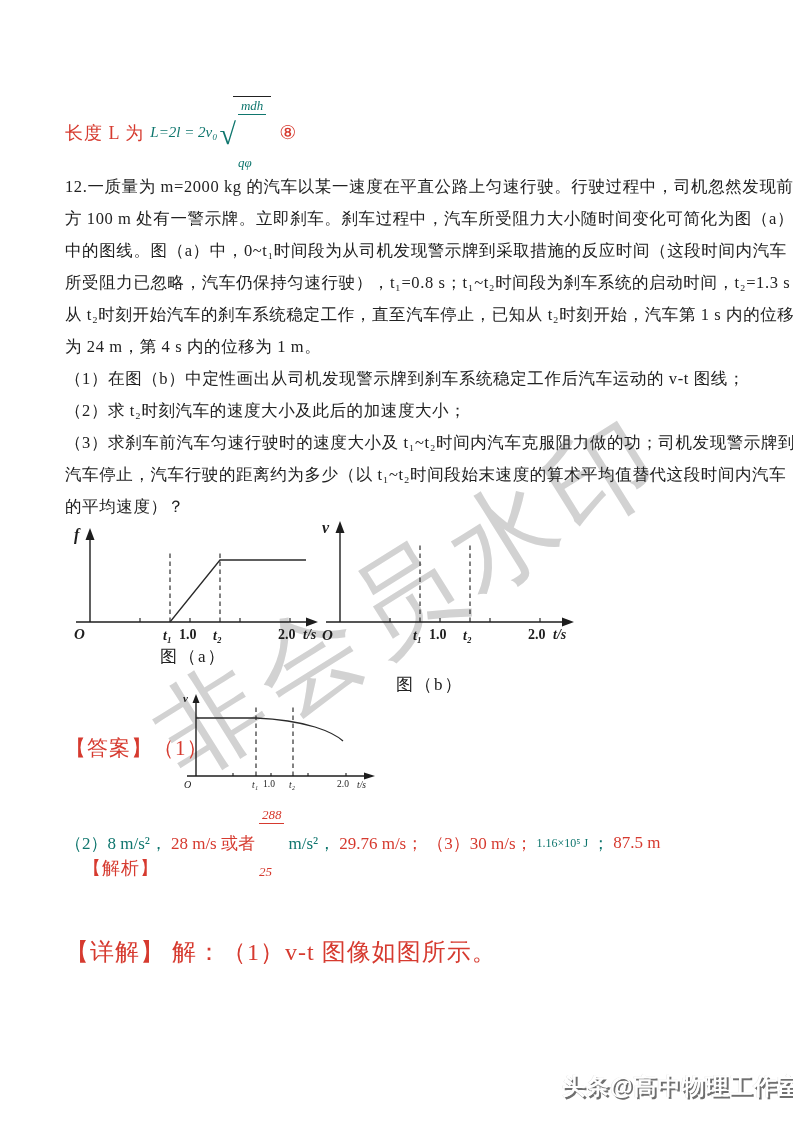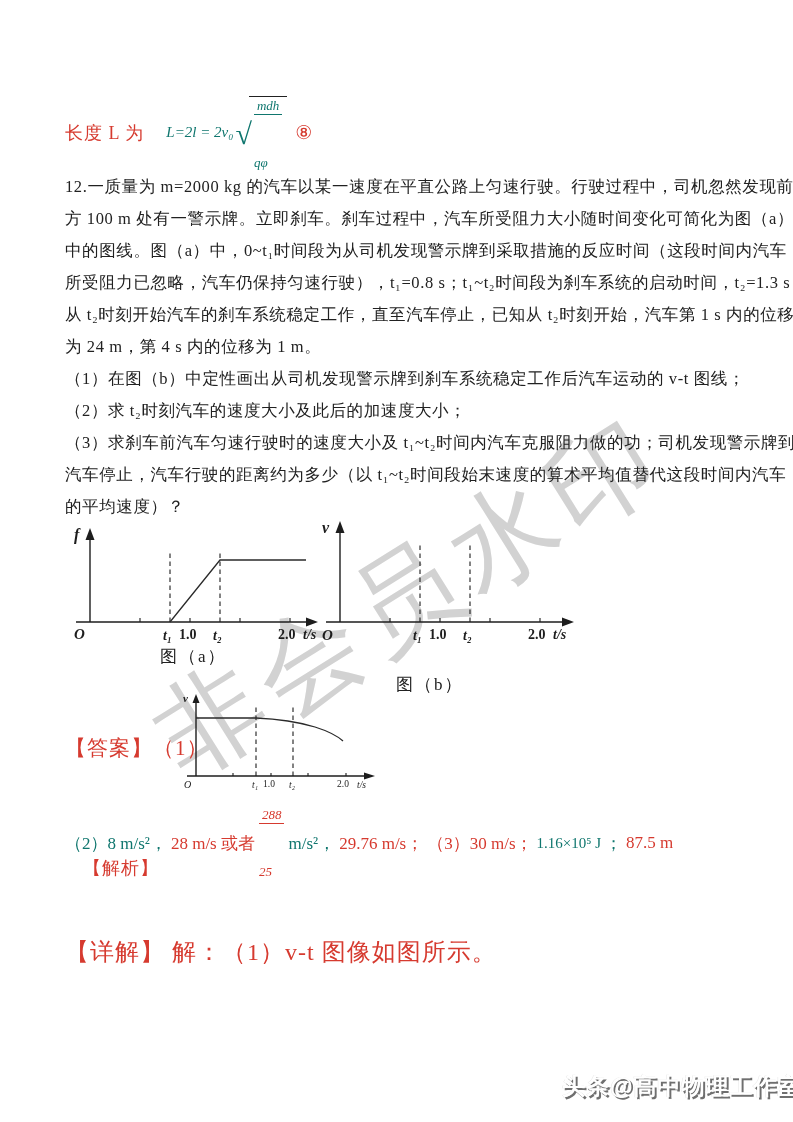--- a/index.html
+++ b/index.html
@@ -3,40 +3,40 @@
 <meta charset="utf-8">
 <style>
   html,body{margin:0;padding:0;background:#ffffff;}
   .page{position:relative;width:793px;height:1122px;background:#ffffff;overflow:hidden;
         font-family:"Liberation Serif","DejaVu Serif",serif;color:#212121;}
   .layer{position:absolute;z-index:1;}
   .red{color:#d63a2f;}
   .black{color:#0f766e;}
   
   .formula-line{left:65px;top:96px;display:flex;align-items:center;font-size:17px;}
-  .formula-prefix{font-size:18px;letter-spacing:1px;margin-right:22px;}
+  .formula-prefix{font-size:18px;letter-spacing:1px;margin-right:6px;}
   .formula-body{font-style:italic;font-size:15px;}
   .sqrt{display:inline-flex;align-items:center;margin-left:2px;}
   .sqrt-sign{font-size:30px;font-style:normal;line-height:1;transform:translateY(1px);}
   .sqrt-body{border-top:1.6px solid #212121;padding:2px 5px 0 5px;margin-left:-3px;}
   .vfrac{display:inline-flex;flex-direction:column;line-height:1.05;
          font-size:13px;font-style:italic;vertical-align:middle;gap:40px;}
   .vfrac .num{border-bottom:1.2px solid currentColor;padding:0 3px 1px 3px;}
   .vfrac .den{padding-top:1px;}
   .formula-tag{font-size:19px;margin-left:8px;font-style:normal;}
   
   .problem{left:65px;top:171px;width:675px;font-size:16.5px;letter-spacing:0.6px;}
   .problem p{margin:0;line-height:32px;white-space:nowrap;}
   
   .caption{position:absolute;font-size:17px;font-weight:normal;letter-spacing:2px;}
   
   .answer-label{left:65px;top:734px;font-size:21px;letter-spacing:1px;}
   .answer-line2{left:65px;top:808px;display:flex;align-items:center;font-size:17px;font-family:Liberation Serif, serif;}
   .answer-line2 .seg{margin-right:4px;white-space:nowrap;}
-  .answer-line2 .small-j{font-size:15px;}
+  .answer-line2 .small-j{font-size:12px;}
   .analysis-label{left:83px;top:856px;font-size:18px;letter-spacing:1px;}
   .detail-line{left:65px;top:936px;font-size:24px;letter-spacing:1px;white-space:nowrap;}
   
   .wm-diagonal{left:128px;top:688px;z-index:0;font-size:106px;letter-spacing:9px;
                color:#d2d2d2;white-space:nowrap;transform:rotate(-32deg);
                transform-origin:0 0;font-family:"Liberation Sans","DejaVu Sans",sans-serif;}
   .wm-bottom{left:562px;top:1071px;font-size:23px;font-weight:bold;letter-spacing:1px;
              color:#ffffff;text-shadow:2px 2px 0 #6f6f6f,-0.5px -0.5px 0 #e6e6e6;
              font-family:"Liberation Sans","DejaVu Sans",sans-serif;white-space:nowrap;}
   svg text{font-family:"Liberation Serif","DejaVu Serif",serif;fill:#1d1d1d;}

